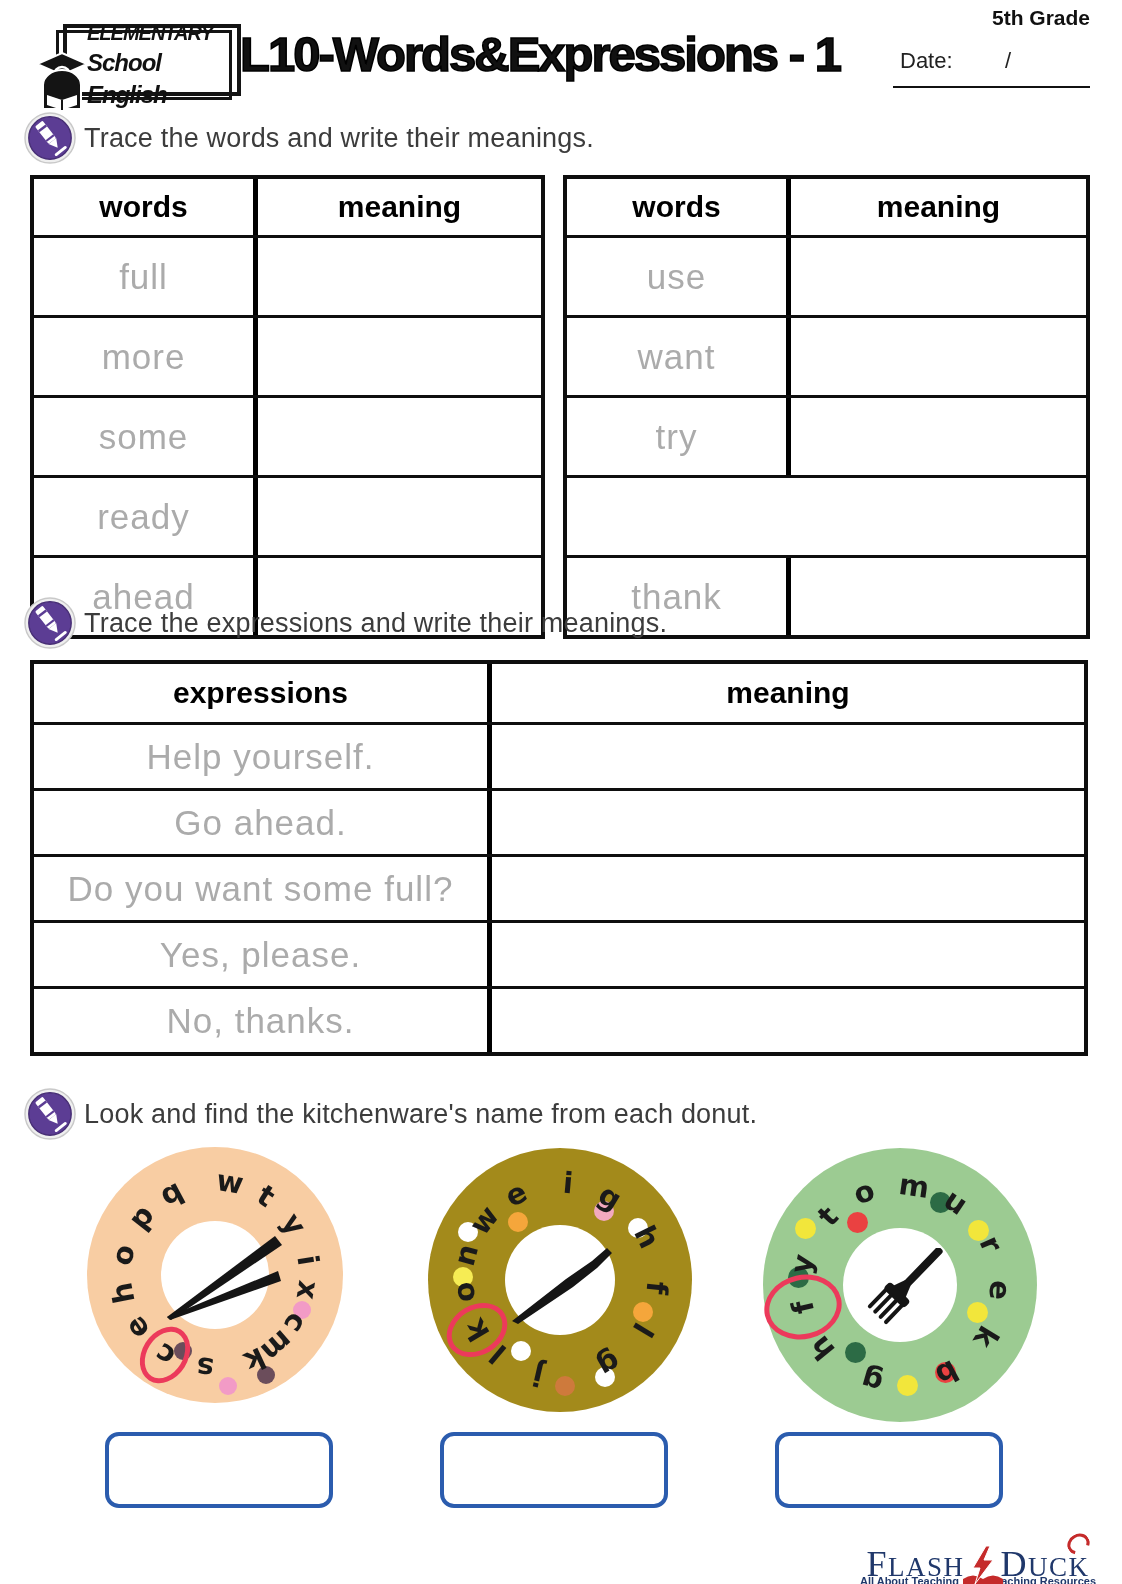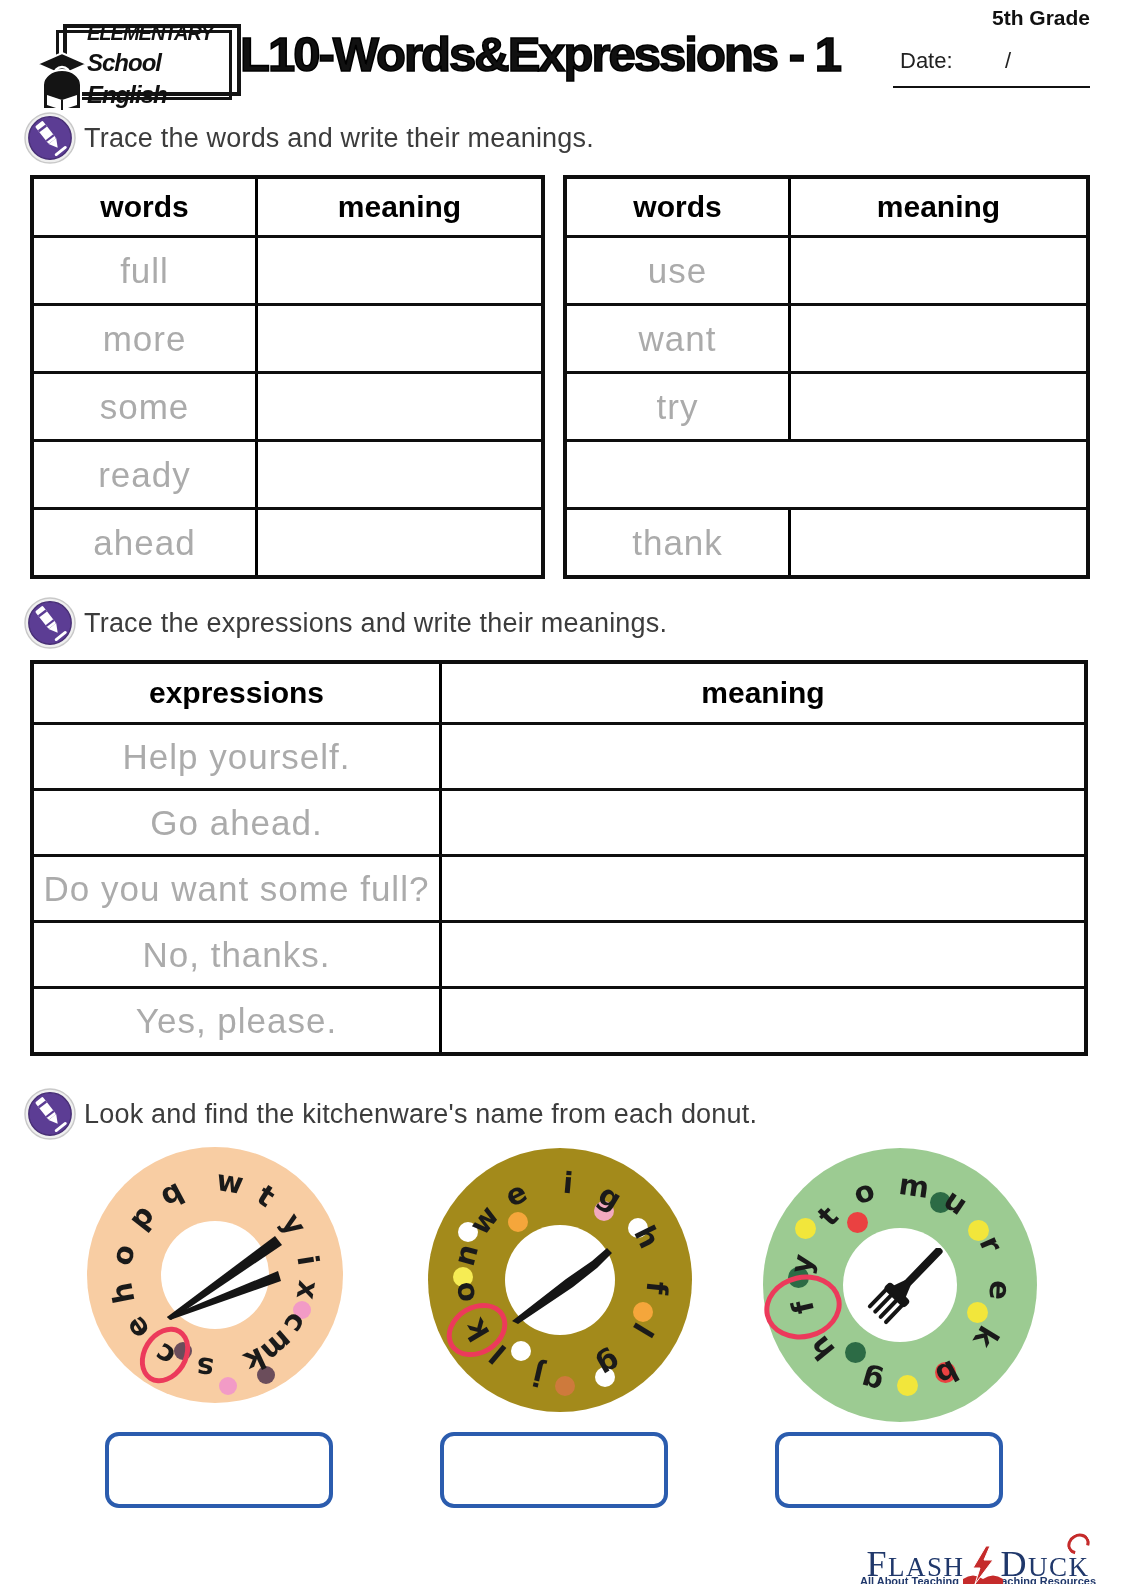--- a/index.html
+++ b/index.html
@@ -22,29 +22,29 @@
   .date-slash{position:absolute;left:1005px;top:48px;font-size:22px;color:#222;}
   .date-line{position:absolute;left:893px;top:86px;width:197px;height:0;border-bottom:2px solid #111;}
 
   
   .sec{position:absolute;display:flex;align-items:center;}
   .pbadge{width:52px;height:52px;flex:0 0 52px;}
   .sec-text{margin-left:8px;font-size:27px;color:#3c3c3c;letter-spacing:0.2px;}
 
   
   .wtable{position:absolute;border:4px solid #0e0e0e;background:#fff;box-sizing:border-box;}
-  .trow{display:flex;height:68px;border-top:3px solid #0e0e0e;box-sizing:border-box;}
+  .trow{display:flex;height:80px;border-top:3px solid #0e0e0e;box-sizing:border-box;}
   .trow.thead{height:56px;border-top:none;}
   .cell{display:flex;align-items:center;justify-content:center;box-sizing:border-box;}
-  .c1{border-right:3px solid #000000;}
+  .c1{border-right:5px solid #000000;}
   .c2{flex:1;}
   .th{font-weight:bold;font-size:30px;color:#000;letter-spacing:0px;}
   .trace{color:#ababab;font-size:35px;letter-spacing:1px;white-space:nowrap;}
   .t-words .c1{width:224px;}
-  .t-expr  .c1{width:408px;}
+  .t-expr  .c1{width:458px;}
   .t-expr .trow{height:66px;}
   .t-expr .trow.thead{height:58px;}
 
   
   .donut{position:absolute;border-radius:50%;}
   .hole{position:absolute;background:#ffffff;border-radius:50%;z-index:1;}
   .utensil{position:absolute;z-index:2;}
   .sprinkle{position:absolute;border-radius:50%;z-index:2;}
   .ring-letter{position:absolute;width:34px;height:40px;line-height:40px;text-align:center;
                font-weight:bold;color:#1a1a1a;z-index:3;font-family:"DejaVu Sans",sans-serif;}
@@ -185,25 +185,25 @@
       </div>
     <div class="trow">
         <div class="cell c1 trace">Go ahead.</div>
         <div class="cell c2"></div>
       </div>
     <div class="trow">
         <div class="cell c1 trace">Do you want some full?</div>
         <div class="cell c2"></div>
       </div>
     <div class="trow">
+        <div class="cell c1 trace">Yes, please.</div>
+        <div class="cell c2"></div>
+      </div>
+    <div class="trow">
         <div class="cell c1 trace">No, thanks.</div>
-        <div class="cell c2"></div>
-      </div>
-    <div class="trow">
-        <div class="cell c1 trace">Yes, please.</div>
         <div class="cell c2"></div>
       </div>
   </div>
 
   <div class="sec" style="left:24px;top:1088px;">
     <svg class="pbadge" viewBox="0 0 54 54">
       <circle cx="27" cy="27" r="26" fill="#EFEFEF"></circle>
       <circle cx="27" cy="27" r="26" fill="none" stroke="#C9C9C9" stroke-width="1.5"></circle>
       <circle cx="27" cy="27" r="22" fill="#5C3D94" stroke="#472E75" stroke-width="1.5"></circle>
       <g transform="rotate(-38 27 27)">

